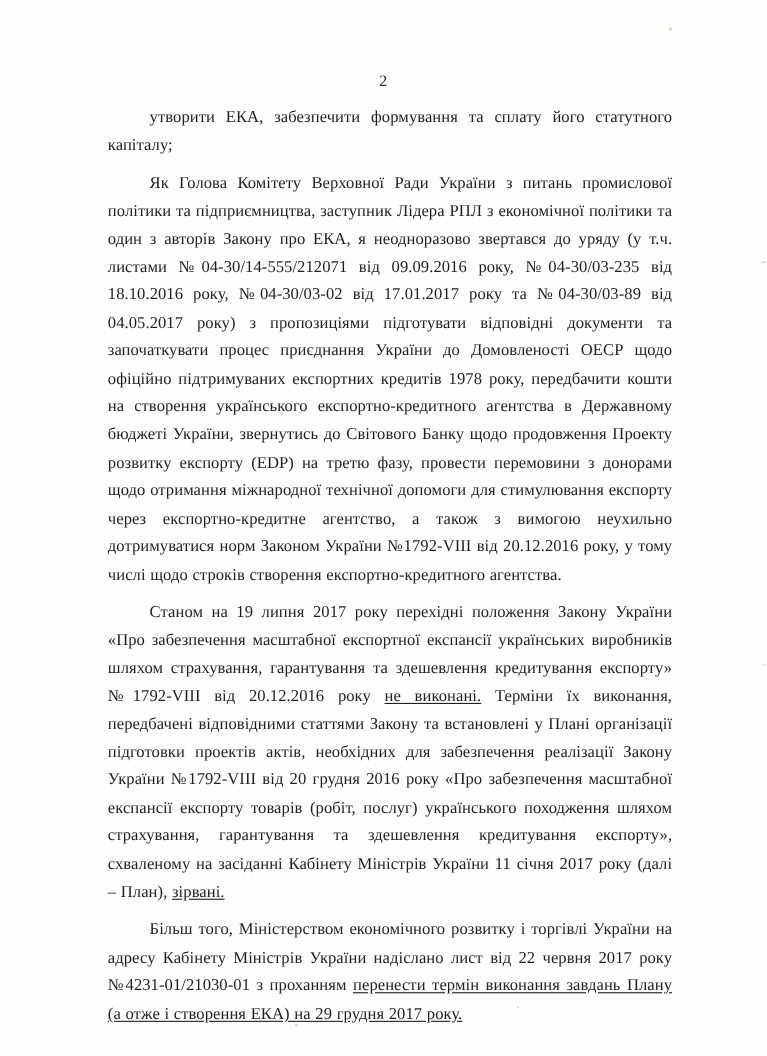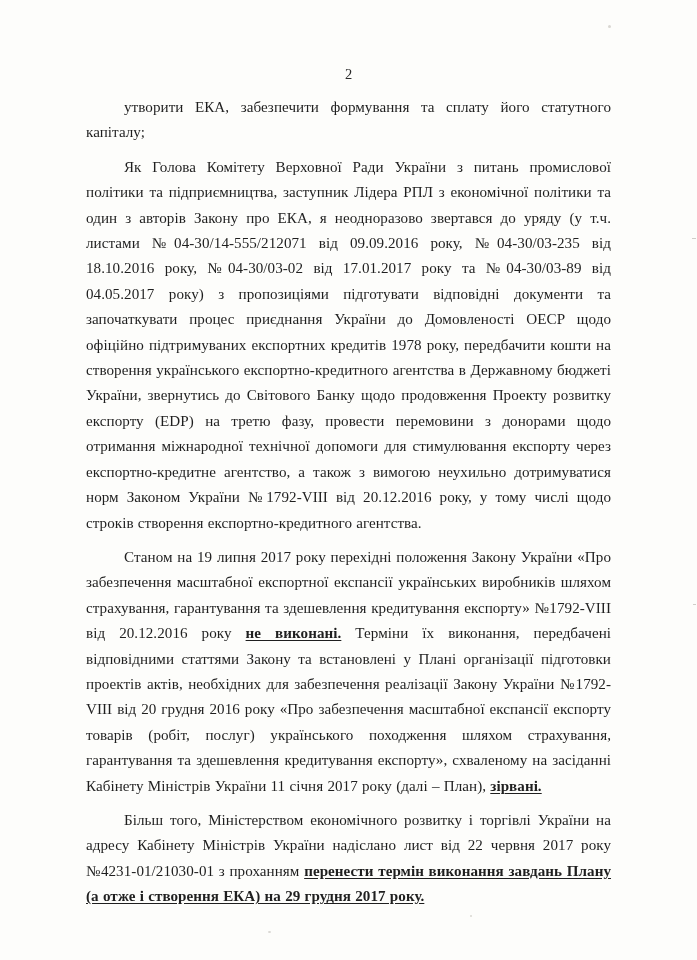--- a/index.html
+++ b/index.html
@@ -32,34 +32,34 @@
     font-size: 14.5px;
     color: #2a2a2a;
   }
   .body-text {
     position: absolute;
     left: 86px;
     top: 95px;
     width: 525px;
   }
   p.para {
-    margin: 0 0 0 0;
+    margin: 0 0 0 12px;
     text-indent: 38px;
     text-align: justify;
     font-size: 15.1px;
     line-height: 25.4px;
     color: #1f1f1f;
     letter-spacing: 0.05px;
     word-spacing: 0.4px;
   }
   p.para + p.para {
     margin-top: 9px;
   }
   .bu {
-    font-weight: bold;
+    font-weight: normal;
     text-decoration: underline;
     text-underline-offset: 2px;
   }
   
   .speck {
     position: absolute;
     background: #d9d7d2;
     border-radius: 50%;
   }
   .edge-mark {

